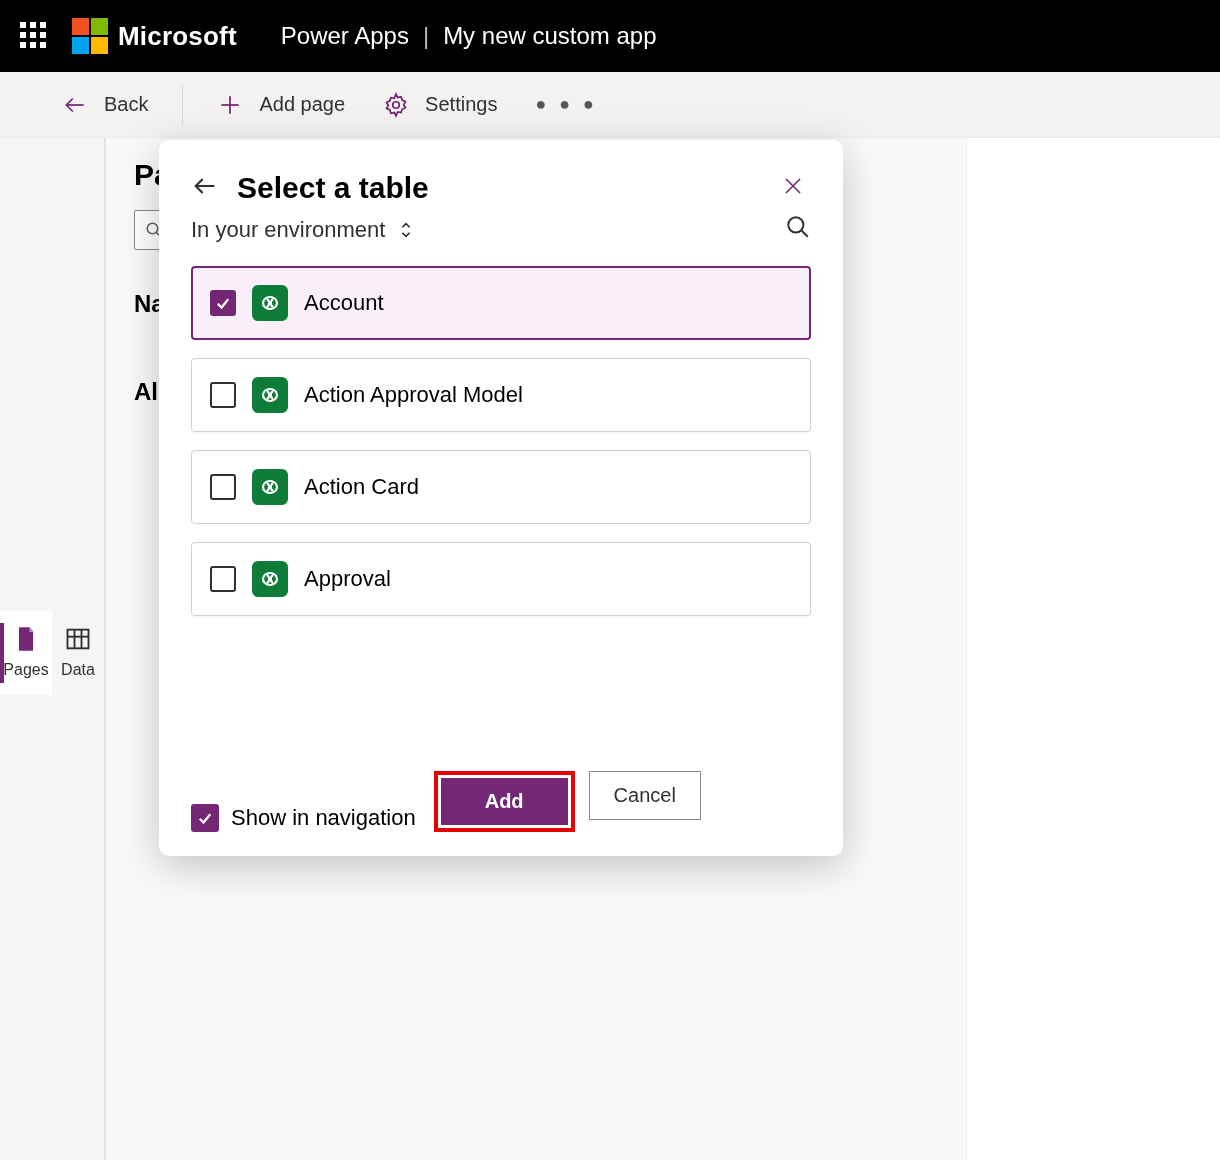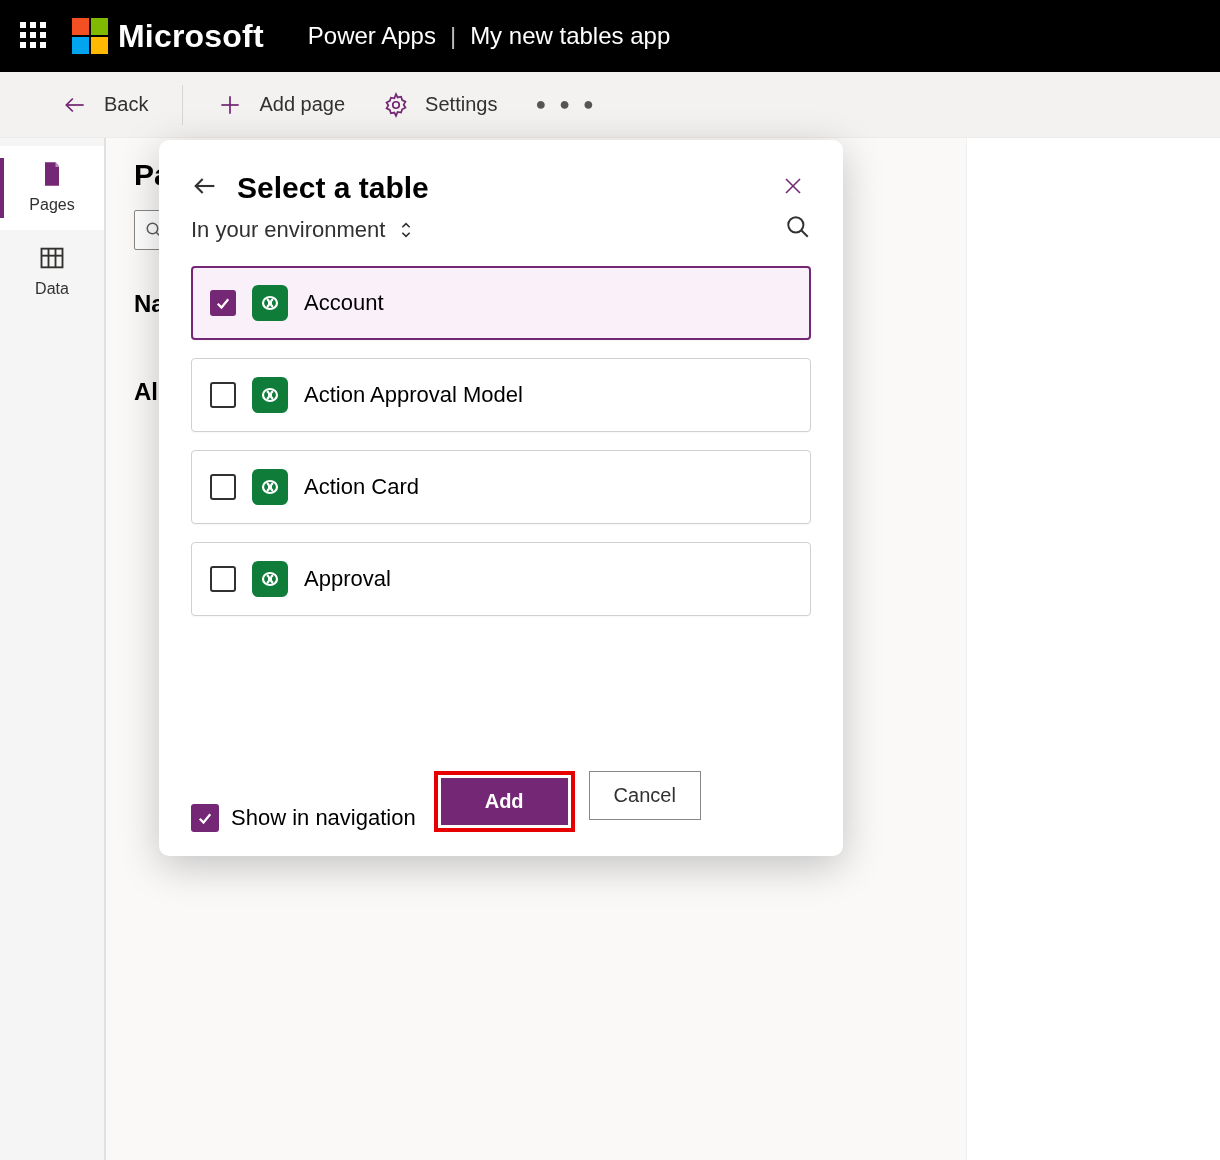--- a/index.html
+++ b/index.html
@@ -6,34 +6,34 @@
   body { width: 1220px; height: 1160px; overflow: hidden; background: #fff; position: relative; }
 
   
   .topbar { height: 72px; background: #000; color: #fff; display: flex; align-items: center; padding: 0 20px; gap: 24px; }
   .waffle { width: 28px; height: 28px; display: grid; grid-template-columns: repeat(3,6px); grid-template-rows: repeat(3,6px); gap: 4px; cursor: pointer; }
   .waffle span { background: #fff; }
   .ms-logo-wrap { display: flex; align-items: center; gap: 10px; }
   .ms-logo { width: 36px; height: 36px; display: grid; grid-template-columns: 1fr 1fr; grid-template-rows: 1fr 1fr; gap: 2px; }
   .ms-logo .r { background:#f25022; } .ms-logo .g { background:#7fba00; }
   .ms-logo .b { background:#00a4ef; } .ms-logo .y { background:#ffb900; }
-  .ms-text { font-size: 32px; font-weight: 600; letter-spacing: 0.2px; }
+  .ms-text { font-size: 26px; font-weight: 600; letter-spacing: 0.2px; }
   .app-crumb { font-size: 24px; display: flex; align-items: center; gap: 14px; margin-left: 20px; }
   .app-crumb .sep { color: #bbb; }
 
   
   .toolbar { height: 66px; background: #f3f2f1; display: flex; align-items: center; padding-left: 52px; gap: 18px; font-size: 20px; color: #323130; border-bottom: 1px solid #edebe9; }
   .toolbar .tbtn { display: inline-flex; align-items: center; gap: 16px; padding: 6px 10px; cursor: pointer; }
   .toolbar .tbtn svg { stroke: #742774; }
   .toolbar .divider { width:1px; height:40px; background:#d8d5d2; margin: 0 6px; }
   .dots { letter-spacing: 4px; color:#555; font-size: 18px; padding: 6px 10px; cursor:pointer;}
 
   
   .main { display: flex; height: calc(1160px - 72px - 66px); }
-  .leftrail { width: 106px; background: #f5f5f5; border-right: 2px solid #e1e1e1; display:flex; flex-direction:column; align-items:center; padding-top:8px; }
+  .leftrail { width: 106px; background: #f5f5f5; border-right: 2px solid #e1e1e1; display:flex; flex-direction:row; align-items:center; padding-top:8px; }
   .rail-item { width:100%; text-align:center; padding: 14px 0 16px; font-size:16px; color:#323130; cursor:pointer; position:relative;}
   .rail-item.active { background:#fff; }
   .rail-item.active::before { content:""; position:absolute; left:0; top:12px; bottom:12px; width:4px; background:#742774; }
   .rail-item .ricon { display:block; margin:0 auto 8px; }
 
   .content { flex:1; background:#faf9f8; padding: 20px 28px; position:relative; }
   .content h2 { font-size:30px; font-weight:700; margin-bottom:18px; }
   .searchbox { width: 300px; height:40px; border:1px solid #8a8886; background:#fff; border-radius:2px; display:flex; align-items:center; padding:0 10px; gap:8px; }
   .section-label { font-size:24px; font-weight:700; margin-top:40px; }
   .section-label.dim { margin-top: 60px; }
@@ -89,21 +89,21 @@
       <div class="r"></div>
         <div class="g"></div>
         <div class="b"></div>
         <div class="y"></div>
     </div>
     <span class="ms-text">Microsoft</span>
   </div>
   <div class="app-crumb">
     <span>Power Apps</span>
     <span class="sep">|</span>
-    <span>My new tables app</span>
+    <span>My new custom app</span>
   </div>
 </div>
 
 <div class="toolbar">
   <div class="tbtn">
     <svg width="26" height="26" viewBox="0 0 24 24" fill="none" stroke-width="1.6">
         <line x1="20" y1="12" x2="4" y2="12"></line>
         <polyline points="10,6 4,12 10,18"></polyline>
       </svg>
     <span>Back</span>

